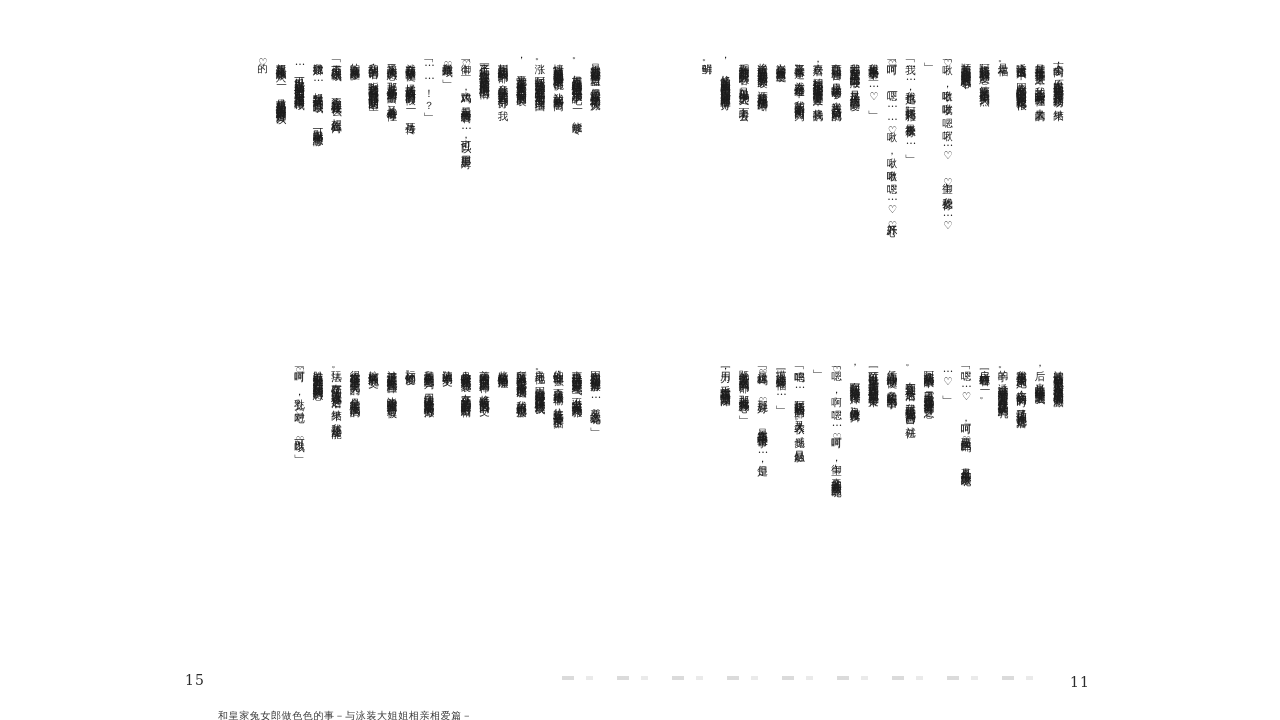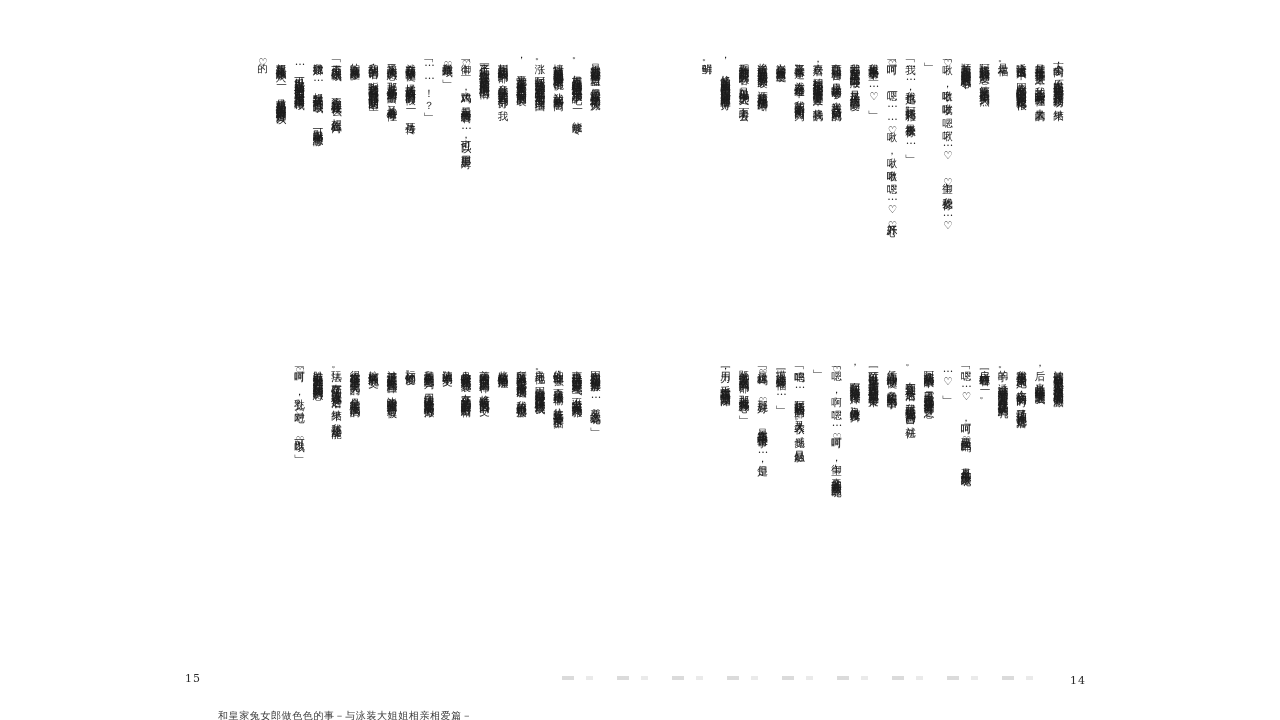--- a/index.html
+++ b/index.html
@@ -25,21 +25,21 @@
     letter-spacing: 1.1px;
     line-height: 18.5px;
     color: #1c1c1c;
     white-space: nowrap;
   }
   .vcol {
     
   }
   .pageno {
     position: absolute;
-    font-size: 11px;
+    font-size: 14px;
     color: #2b2b2b;
     letter-spacing: 1px;
   }
   .footer-title {
     position: absolute;
     font-size: 10px;
     color: #3a3a3a;
     letter-spacing: 0.6px;
     white-space: nowrap;
     margin-top: 36px;
@@ -148,15 +148,15 @@
       <div class="vcol">胜过手中那散发着强烈存在感的软肉的诱惑。</div>
       <div class="vcol">「呵呵♡　乳交，对吧♡　可以哦♡」</div>
     </div>
 
   <div class="pageno" style="left: 185px; top: 672px;">15</div>
 
   <div class="footer-title" style="left: 218px; top: 673px;">和皇家兔女郎做色色的事－与泳装大姐姐相亲相爱篇－</div>
 
   <div class="bleed-artifact"></div>
 
-  <div class="pageno" style="left: 1070px; top: 674px;">14</div>
+  <div class="pageno" style="left: 1070px; top: 674px;">11</div>
 
 </div>
 
 </body></html>

